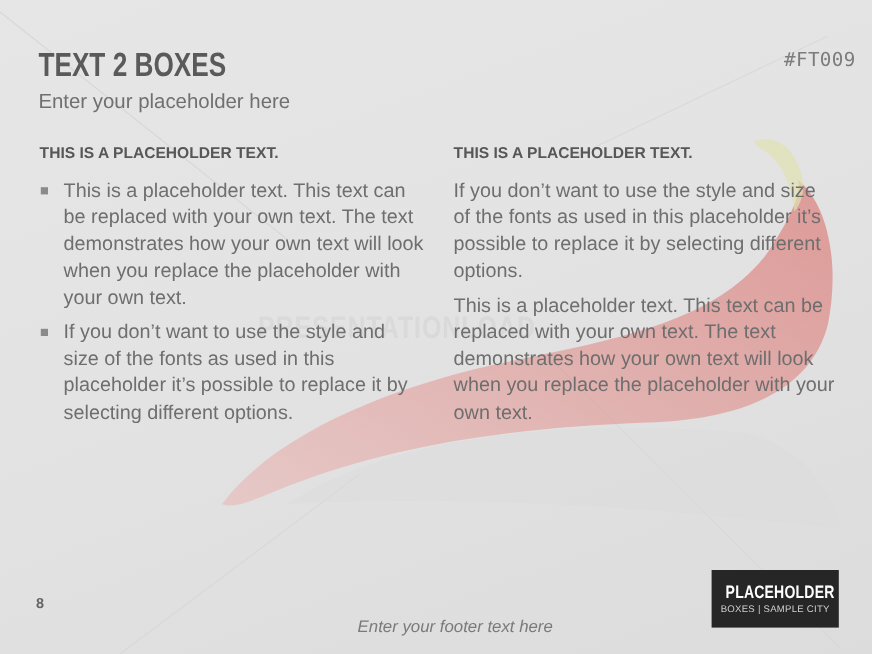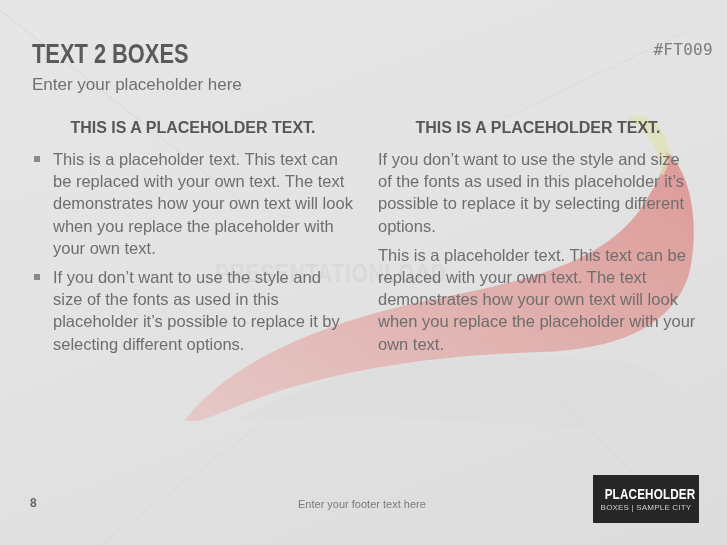--- a/index.html
+++ b/index.html
@@ -29,35 +29,35 @@
       position: absolute; left: 32px; top: 74px;
       font-size: 17px; color: #707070; line-height: 22px;
     }
     .col {
       position: absolute; top: 117px; color: #6e6e6e;
       font-size: 16.5px; line-height: 22.2px;
     }
     .col.left { left: 33px; width: 320px; }
     .col.right { left: 378px; width: 320px; }
     .col-head {
-      font-weight: bold; font-size: 16px; color: #575757; margin-bottom: 9px; line-height: 22px; text-align: center;
+      font-weight: bold; font-size: 13px; color: #575757; margin-bottom: 9px; line-height: 22px;
     }
     .bullet-list { list-style: none; margin: 0; padding: 0; }
     .bullet-item { position: relative; padding-left: 20px; margin-bottom: 7px; }
     .bullet-mark {
       position: absolute; left: 1px; top: 8px; width: 6px; height: 6px; background: #8a8a8a;
     }
     .para { margin: 0 0 7px 0; }
     .page-num {
       position: absolute; left: 30px; top: 496px;
       font-weight: bold; font-size: 12px; color: #666;
     }
     .footer-text {
-      position: absolute; left: 298px; top: 498px;
-      font-size: 11px; color: #7a7a7a;
+      position: absolute; left: 298px; top: 514px;
+      font-size: 14px; color: #7a7a7a; font-style: italic;
     }
     .logo {
       position: absolute; left: 593px; top: 475px; width: 106px; height: 48px;
       background: #262626; color: #fff; text-align: center; overflow: hidden;
     }
     .logo-main {
       display: block; margin-top: 10px; font-weight: bold; font-size: 15px; line-height: 17px;
       transform: scaleX(0.78); transform-origin: center top; letter-spacing: 0.2px;
     }
     .logo-sub { display: block; font-size: 8px; color: #cfcfcf; line-height: 12px; letter-spacing: 0.2px; }

